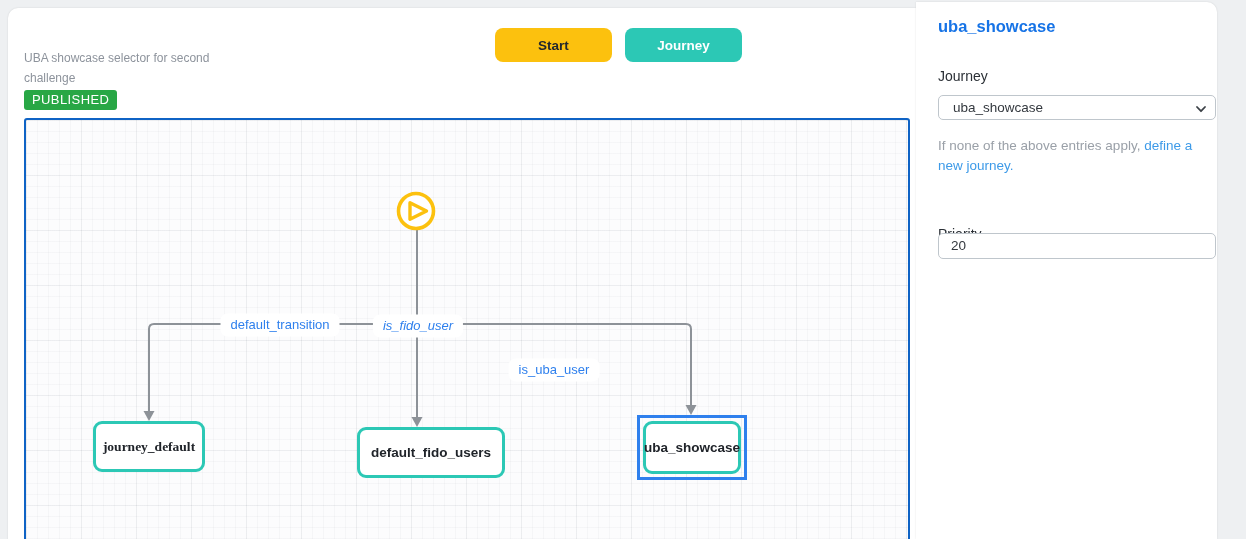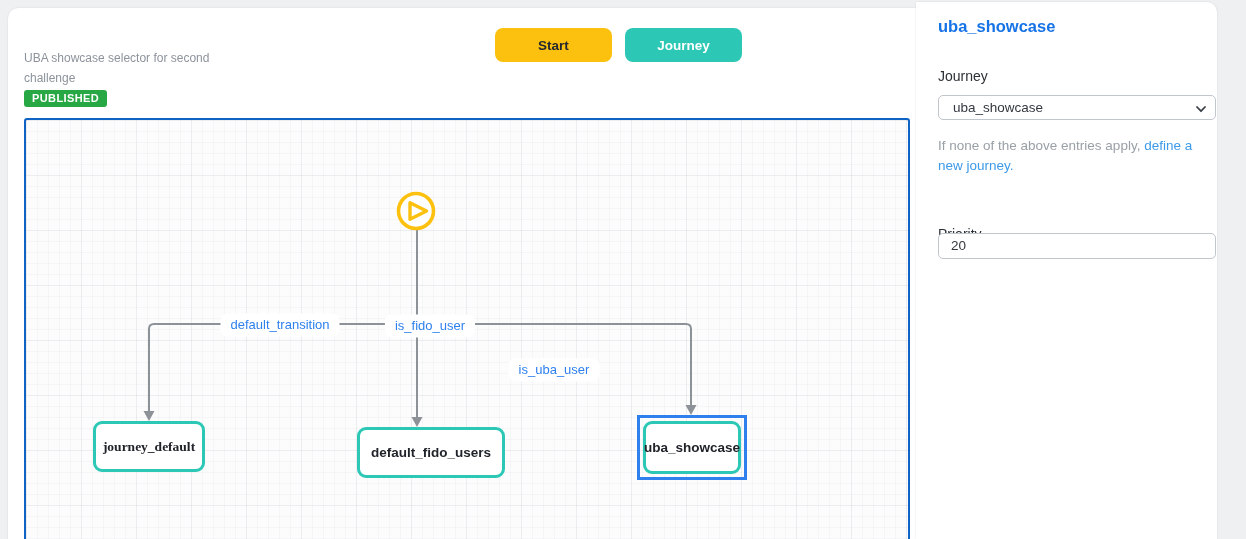--- a/index.html
+++ b/index.html
@@ -12,21 +12,21 @@
   body{background:#eef0f2;font-family:"Liberation Sans",sans-serif;color:#23282e;position:relative;}
 
   .main-card{position:absolute;left:8px;top:8px;width:908px;height:560px;background:#fff;
     border-radius:10px 0 0 0;box-shadow:0 0 2px rgba(0,0,0,.12);}
   .side-panel{position:absolute;left:916px;top:2px;width:301px;height:537px;background:#fff;
     border-radius:0 10px 0 0;box-shadow:0 0 2px rgba(0,0,0,.12);}
 
   .page-title{position:absolute;left:16px;top:14px;font-size:17px;font-weight:bold;color:#21262c;}
   .page-desc{position:absolute;left:16px;top:41px;width:235px;font-size:12px;line-height:1.65;color:#8d939c;}
   .status-badge{position:absolute;left:16px;top:82px;background:var(--accent-green);color:#fff;
-    font-size:11px;font-weight:bold;letter-spacing:.4px;padding:2px 8px 3px;border-radius:3px;}
+    font-size:13px;font-weight:normal;letter-spacing:.4px;padding:2px 8px 3px;border-radius:3px;}
 
   .btn{position:absolute;top:20px;width:117px;height:34px;border:none;border-radius:8px;
     font-family:"Liberation Sans",sans-serif;font-size:13.5px;font-weight:bold;cursor:pointer;}
   .btn-start{left:487px;background:var(--accent-yellow);color:#23282e;}
   .btn-journey{left:617px;background:var(--accent-teal);color:#fff;}
 
   .flow-canvas{position:absolute;left:16px;top:110px;width:886px;height:450px;
     border:2px solid var(--canvas-border-blue);border-radius:3px;background-color:#fcfcfd;
     background-image:
       linear-gradient(rgba(120,130,140,.075) 1px,transparent 1px),
@@ -81,21 +81,21 @@
       <polygon points="385.5,297 396.5,297 391,307" fill="#8d9298"></polygon>
       <polygon points="659.5,285 670.5,285 665,295" fill="#8d9298"></polygon>
 
       <g style="cursor:pointer;">
         <circle cx="390" cy="91" r="17.5" fill="#ffffff" stroke="#fcc10e" stroke-width="3.6"></circle>
         <path d="M384,82.8 L400.5,91 L384,99.2 Z" fill="none" stroke="#fcc10e" stroke-width="3.4" stroke-linejoin="round"></path>
       </g>
     </svg>
 
     <div class="edge-pill" style="left:254px;top:205px;">default_transition</div>
-    <div class="edge-pill" style="left:404px;top:206px;">is_fido_user</div>
+    <div class="edge-pill" style="left:392px;top:206px;font-style:italic;">is_fido_user</div>
     <div class="edge-pill" style="left:528px;top:206px;margin-top:44px;">is_uba_user</div>
 
     <div class="flow-node" style="left:67px;top:301px;width:112px;height:51px;font-family:Liberation Serif, serif;">journey_default</div>
     <div class="flow-node" style="left:331px;top:307px;width:148px;height:51px;">default_fido_users</div>
     <div class="node-selection" style="left:611px;top:295px;width:110px;height:65px;">
       <div class="flow-node">uba_showcase</div>
     </div>
   </div>
 </div>
 

